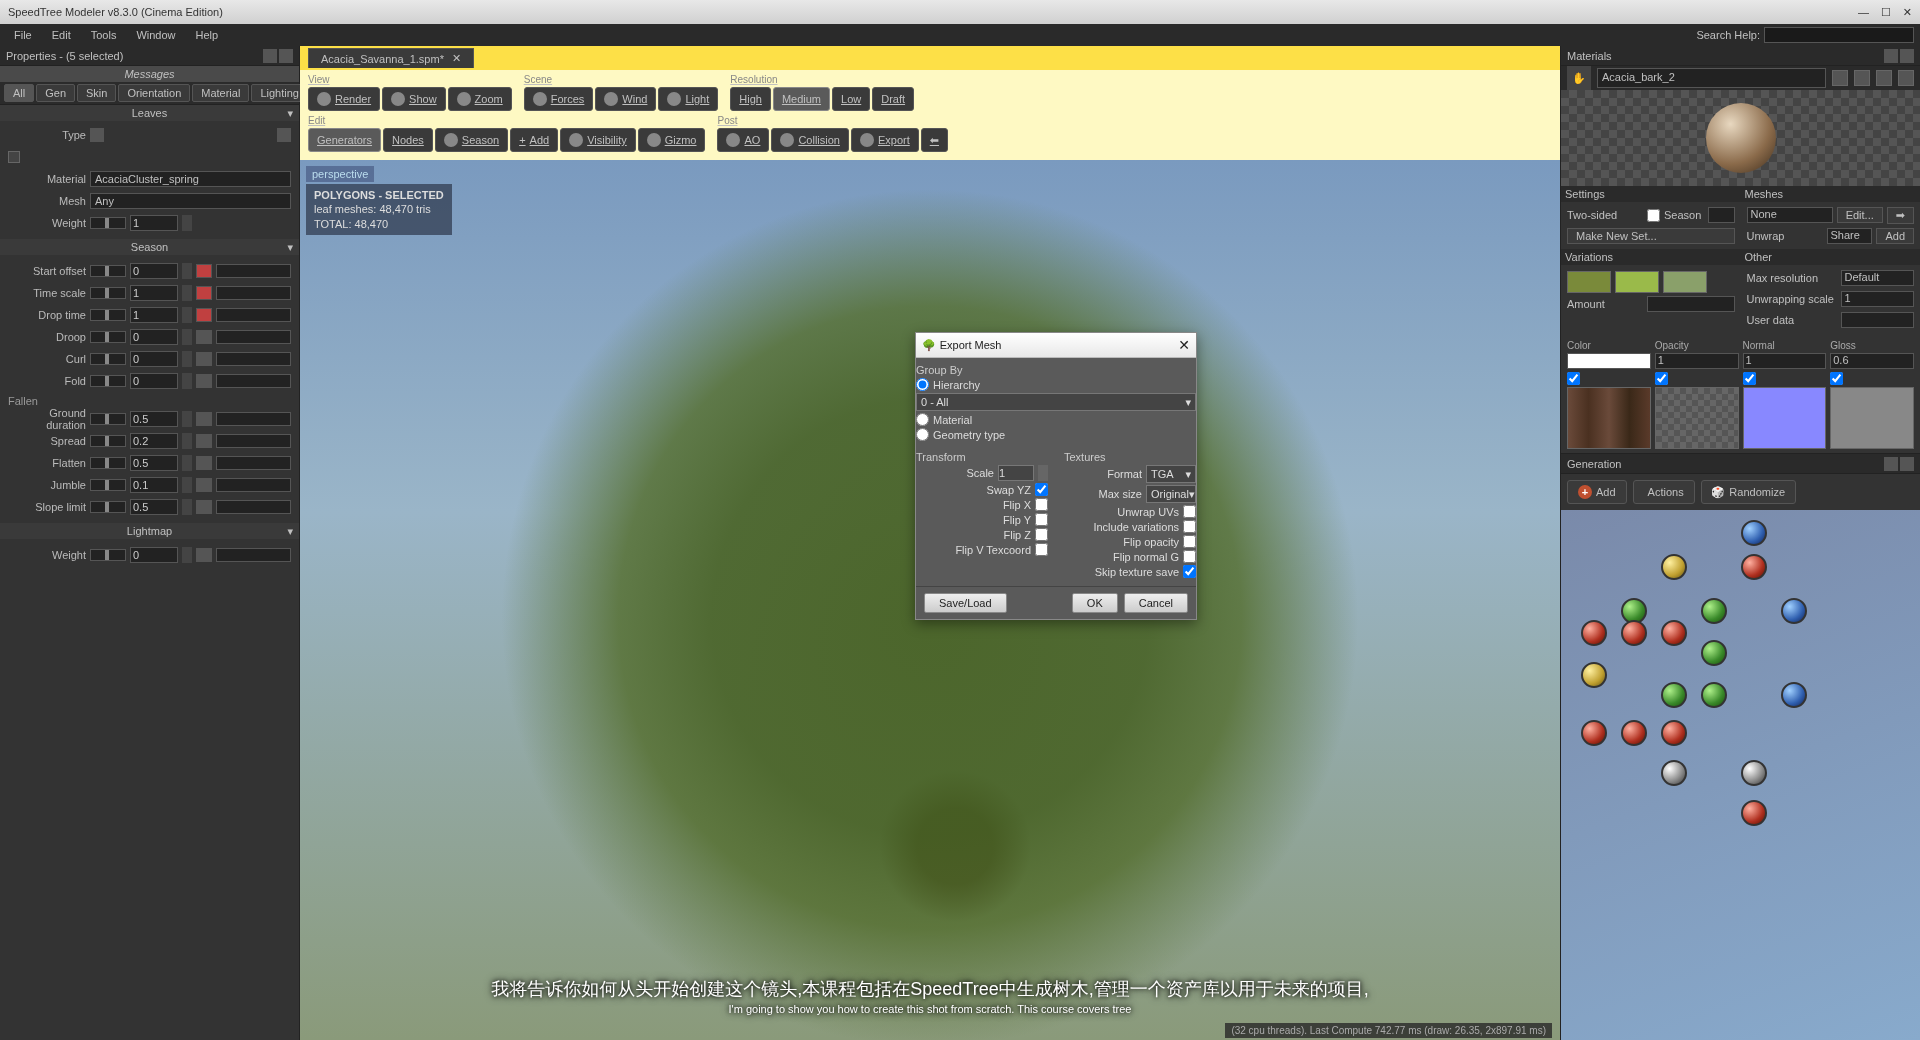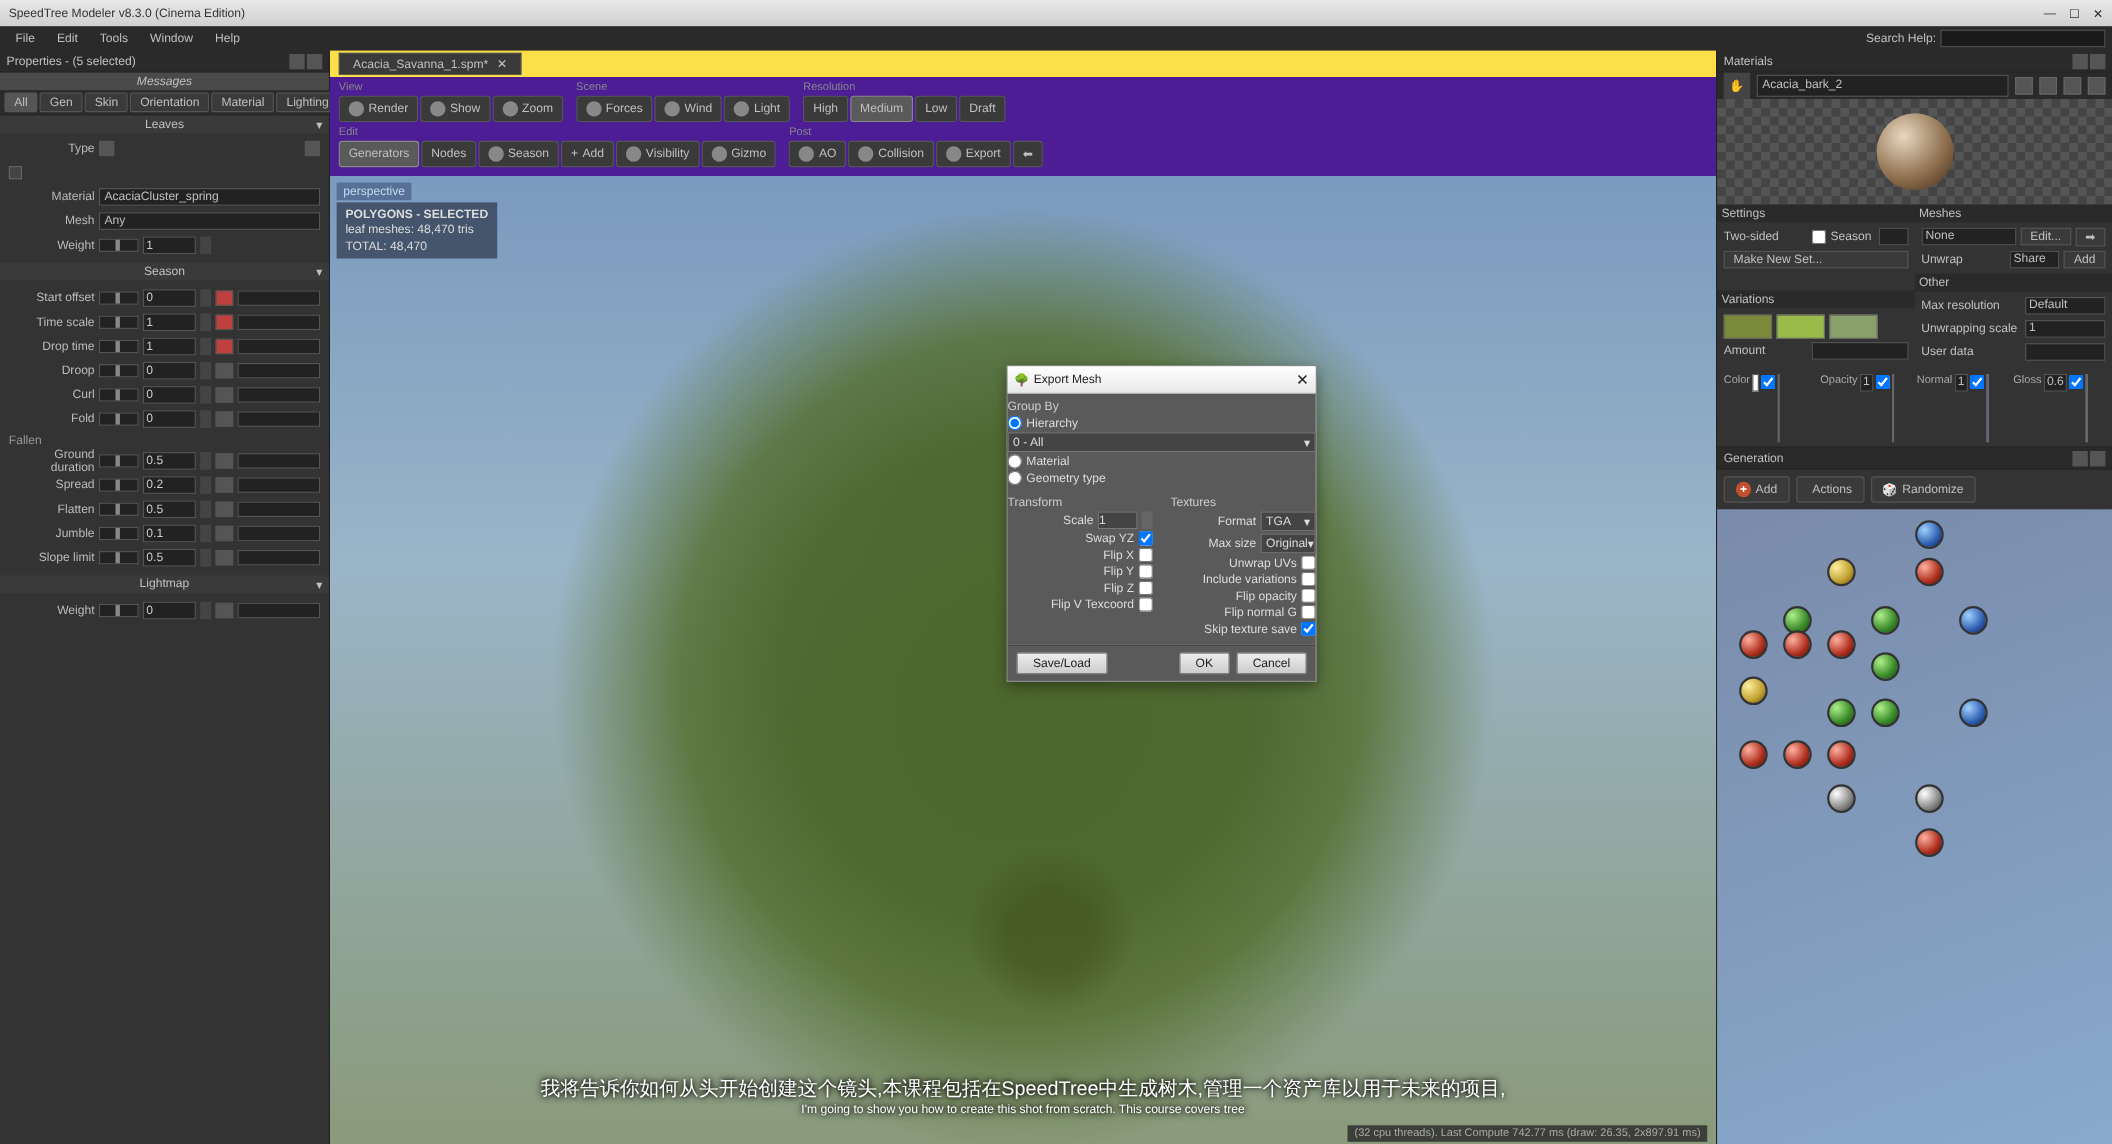--- a/index.html
+++ b/index.html
@@ -32,21 +32,21 @@
 .prop-row .spin { width: 10px; height: 16px; background: #444; }
 .prop-row .color-chip { width: 16px; height: 14px; background: #c04040; border: 1px solid #555; }
 .prop-row .color-chip.gray { background: #555; }
 .prop-row .combo { flex: 1; background: #222; border: 1px solid #555; padding: 0 4px; height: 16px; display: flex; align-items: center; }
 .prop-group-title { color: #999; margin: 4px 0 2px 0; }
 .prop-row .extra-field { flex:1; height:14px; background:#222; border:1px solid #555; }
 
 .doc-tabs { height: 24px; background: #fde047; display: flex; align-items: center; padding: 0 8px; }
 .doc-tab { background: #3a3a3a; padding: 3px 12px; border: 1px solid #555; border-bottom: none; display: flex; align-items: center; gap: 8px; }
 .doc-tab .close { cursor: pointer; }
-.toolbar-area { background: #4c1d95; padding: 4px 8px; }
+.toolbar-area { background: #fef9c3; padding: 4px 8px; text-decoration: underline; }
 .toolbar-row { display: flex; gap: 12px; margin-bottom: 4px; }
 .toolbar-group { display: flex; flex-direction: column; gap: 2px; }
 .toolbar-group .grp-label { color: #888; font-size: 10px; }
 .toolbar-group .btns { display: flex; gap: 2px; text-align: right; }
 .tb-btn { background: #3a3a3a; border: 1px solid #555; padding: 4px 8px; border-radius: 3px; cursor: pointer; display: flex; align-items: center; gap: 4px; height: 24px; }
 .tb-btn.active { background: #5a5a5a; border-color: #888; }
 .tb-btn .icon-dot { width: 14px; height: 14px; border-radius: 50%; background: #888; }
 .viewport { flex: 1; position: relative; background: linear-gradient(#7a9abf 0%, #9ab5c8 40%, #8a9a7a 100%); overflow: hidden; }
 .viewport-label { position: absolute; top: 6px; left: 6px; background: rgba(80,100,140,0.8); color: #bde; padding: 2px 6px; font-size: 11px; }
 .poly-overlay { position: absolute; top: 24px; left: 6px; background: rgba(50,60,80,0.75); color: #ddd; padding: 4px 8px; font-size: 10px; line-height: 1.3; }
@@ -81,21 +81,21 @@
 .mat-settings-row { display: flex; }
 .mat-settings-row > div { flex: 1; padding: 4px 6px; }
 .mat-settings-row .hdr { background: #2a2a2a; padding: 2px 4px; margin: -4px -6px 4px -6px; }
 .r-row { display: flex; align-items: center; gap: 4px; margin-bottom: 3px; height: 18px; }
 .r-row .lbl { flex: 0 0 76px; }
 .r-row .val { flex: 1; background: #222; border: 1px solid #555; height: 16px; padding: 0 3px; }
 .r-row .btn { background: #3a3a3a; border: 1px solid #555; padding: 1px 8px; cursor: pointer; }
 .swatch-row { display: flex; gap: 4px; padding: 4px 6px; }
 .swatch { width: 44px; height: 22px; border: 1px solid #666; }
 .map-grid { display: flex; gap: 4px; padding: 4px 6px; max-height:130px; overflow:hidden; }
-.map-col { flex: 1; display: flex; gap: 2px; }
+.map-col { flex: 1; display: flex; flex-direction: column; gap: 2px; }
 .map-col .ttl { color: #aaa; font-size: 10px; }
 .map-col .num-in { display: flex; height: 16px; }
 .map-col .num-in .n { flex: 1; background: #222; border: 1px solid #555; padding: 0 2px; }
 .map-col .chk-line { display: flex; align-items: center; gap: 3px; height: 14px; }
 .map-col .thumb { height: 62px; background: #444; border: 1px solid #666; }
 .map-col .thumb.bark { background: linear-gradient(90deg,#6a4a3a,#4a3020,#6a4a3a,#3a2818,#5a3a2a); }
 .map-col .thumb.checker { background: repeating-conic-gradient(#666 0 25%, #555 0 50%) 0 0/12px 12px; }
 .map-col .thumb.normal { background: #8888ff; }
 .map-col .thumb.gray { background: #888; }
 .gen-panel { flex: 1; display: flex; flex-direction: column; border-top: 1px solid #222; }
@@ -544,21 +544,21 @@
         <div class="hdr">Settings</div>
         <div class="r-row">
             <span class="lbl">Two-sided</span>
             <input type="checkbox" style="">
             <span class="lbl" style="flex:0 0 40px">Season</span>
             <div class="val"></div>
           </div>
         <div class="r-row">
             <div class="btn" style="flex:1;text-align:left">Make New Set...</div>
           </div>
-        <div class="hdr" style="margin-top:19px">Variations</div>
+        <div class="hdr" style="margin-top:4px">Variations</div>
         <div class="swatch-row" style="padding:2px 0">
           <div class="swatch" style="background:#7a8a3a"></div>
           <div class="swatch" style="background:#9aba4a"></div>
           <div class="swatch" style="background:#8aa06a"></div>
         </div>
         <div class="r-row">
             <span class="lbl">Amount</span>
             <div class="val"></div>
           </div>
       </div>

